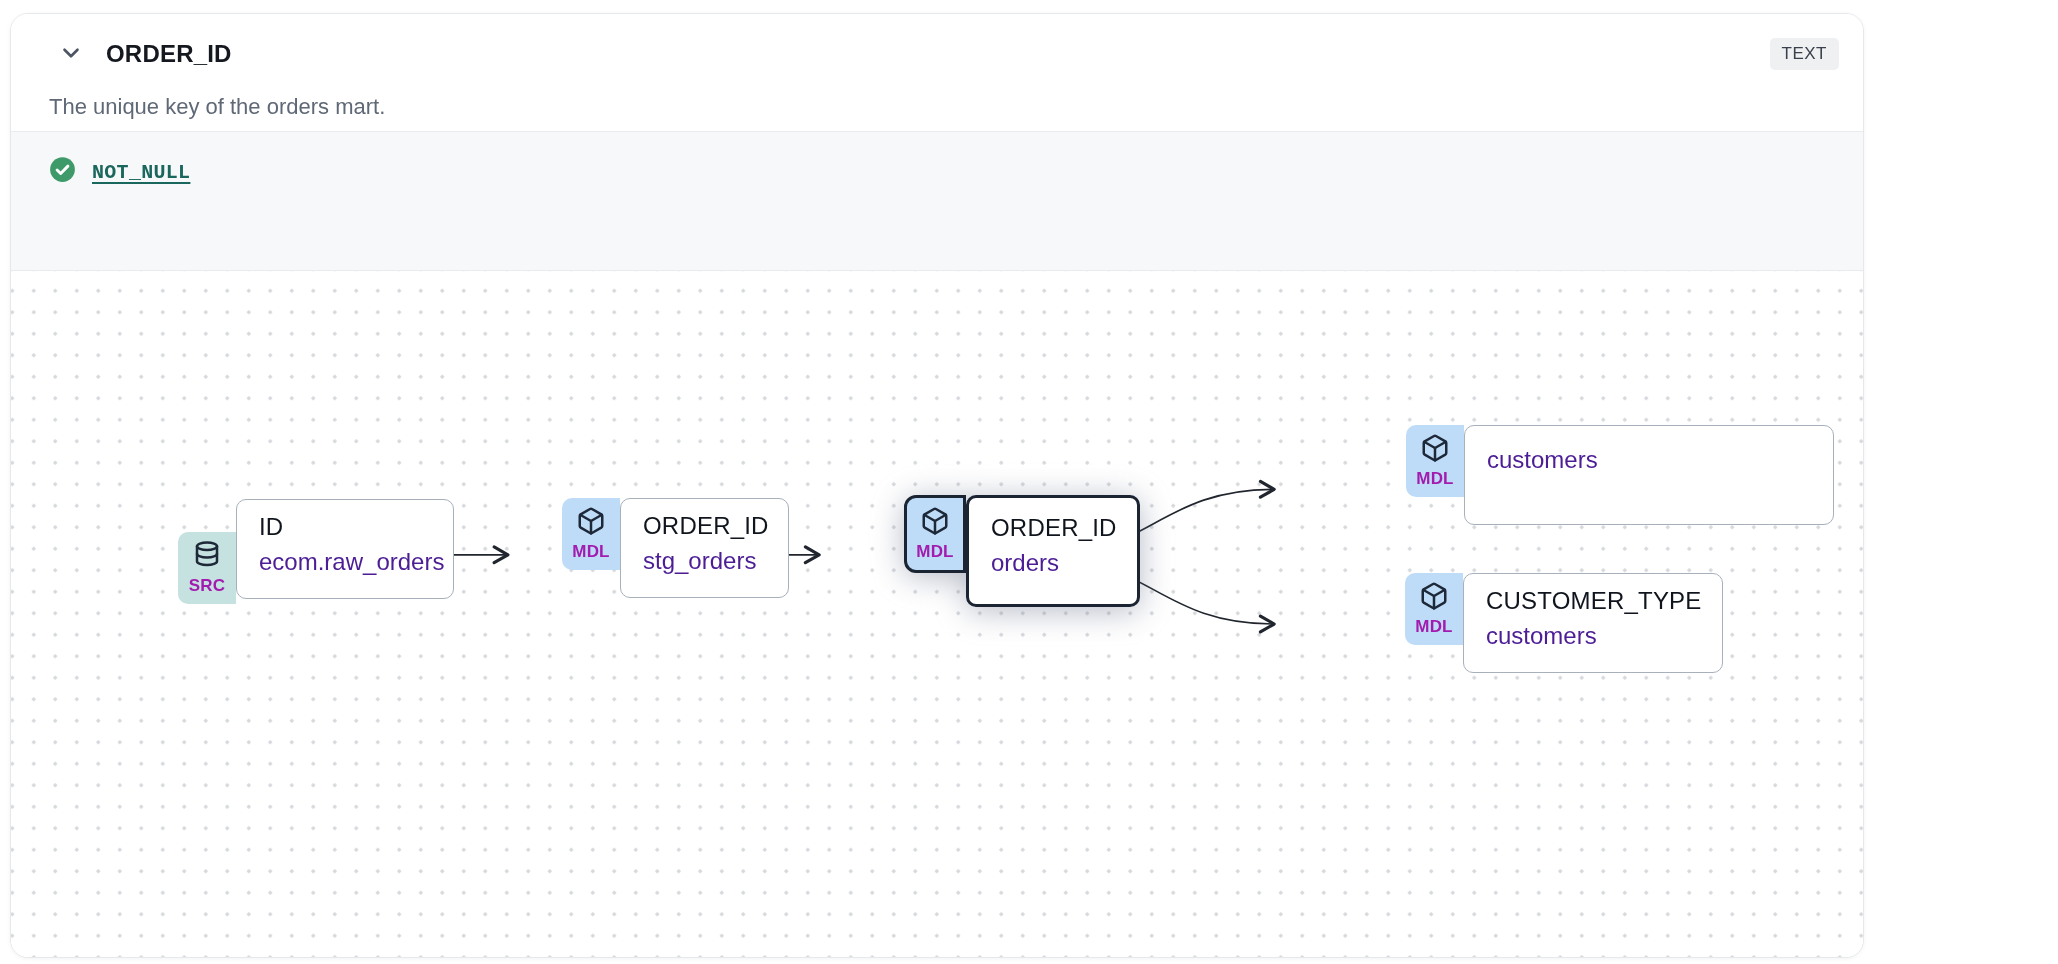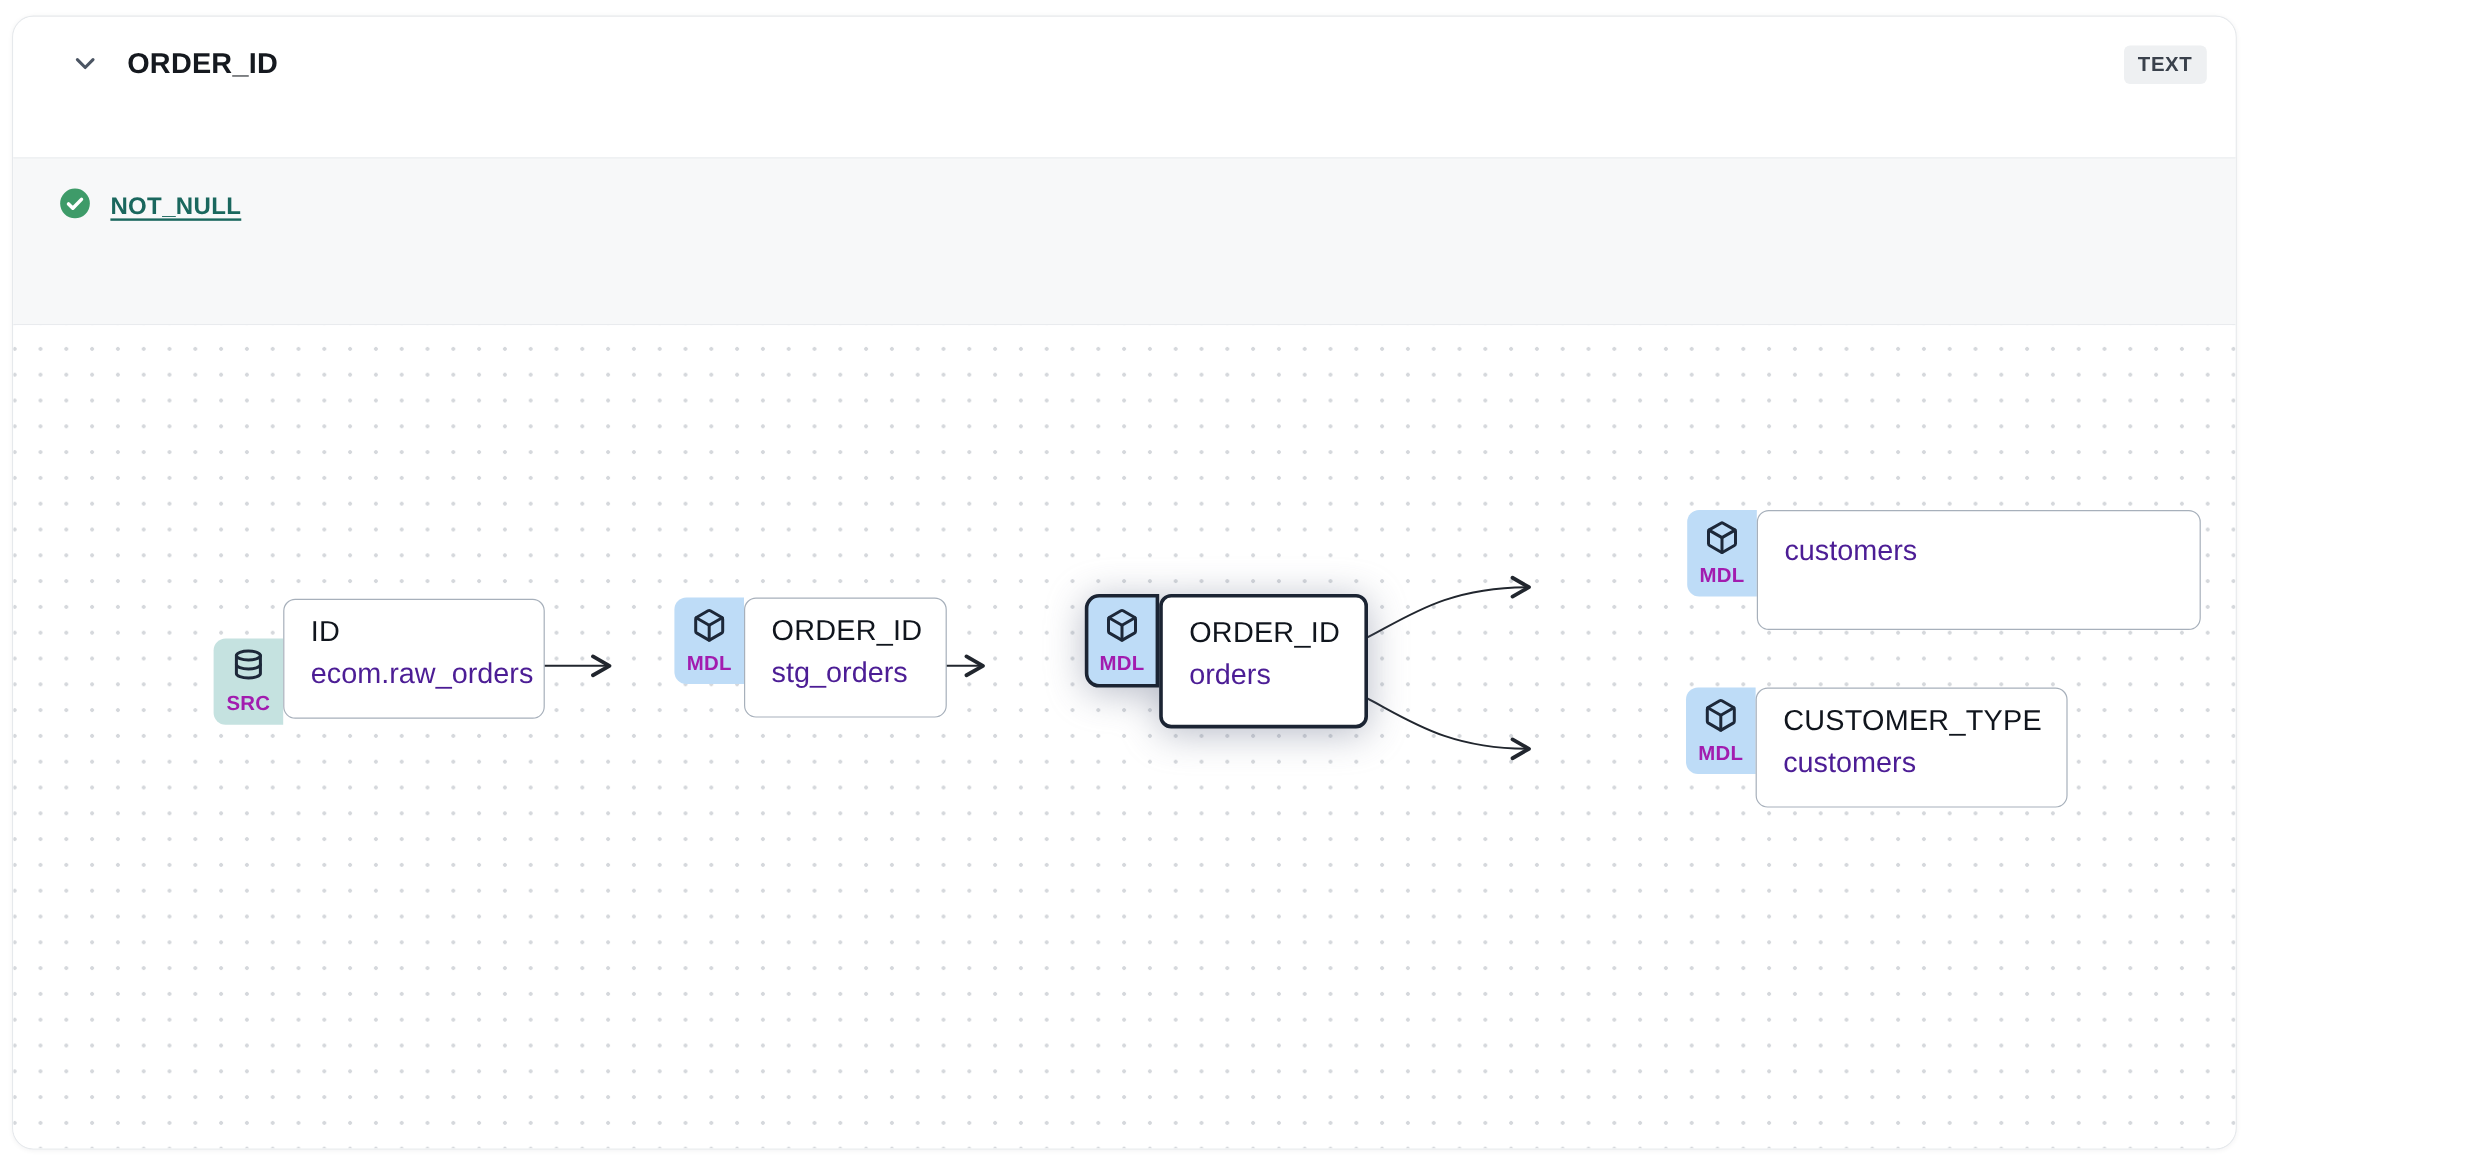--- a/index.html
+++ b/index.html
@@ -13,27 +13,27 @@
 
   
   .header { position:relative; height:117px; background:#fff; flex:0 0 auto; }
   .header-row { position:absolute; left:45px; right:24px; top:22px; height:36px;
     display:flex; align-items:center; }
   .chev-btn { width:30px; height:30px; display:flex; align-items:center; justify-content:center;
     background:none; border:none; cursor:pointer; }
   .page-title { margin-left:20px; font-size:24px; font-weight:600; color:#15191f;
     letter-spacing:.2px; }
   .type-badge { margin-left:auto; background:#eef0f2; color:#3a414c; font-size:17px;
-    font-weight:700; letter-spacing:.5px; padding:6px 12px; border-radius:5px; }
+    font-weight:400; letter-spacing:.5px; padding:6px 12px; border-radius:5px; }
   .description { position:absolute; left:38px; top:80px; font-size:22px; color:#5f6875; }
 
   
   .tests { flex:0 0 auto; height:140px; background:#f7f8f9;
     border-top:1px solid #e9ebee; border-bottom:1px solid #e9ebee;
-    padding:24px 0 0 38px; display:flex; flex-direction:column; gap:16px; }
+    padding:24px 0 0 38px; display:flex; flex-direction:column; gap:16px;font-family:Liberation Mono, monospace; }
   .test-row { display:flex; align-items:center; gap:16px; height:32px; }
   .test-link { font-size:20px; font-weight:600; color:#1a675e; text-decoration:underline;
     text-underline-offset:4px; letter-spacing:.3px; cursor:pointer; }
 
   
   .canvas { position:relative; flex:1 1 auto; background:#ffffff;
     background-image:radial-gradient(circle, #d5d8dc 1.5px, transparent 1.8px);
     background-size:21.5px 21.5px; background-position:12px 9px; }
   .edges { position:absolute; left:0; top:0; width:100%; height:100%; pointer-events:none; }
 
@@ -77,20 +77,21 @@
       <button class="chev-btn">
         <span>
           <svg width="26" height="26" viewBox="0 0 24 24" fill="none" stroke="#4b5563" stroke-width="2.4" stroke-linecap="round" stroke-linejoin="round">
               <polyline points="6 9 12 15 18 9"></polyline>
             </svg>
         </span>
       </button>
       <div class="page-title">ORDER_ID</div>
       <div class="type-badge">TEXT</div>
     </div>
+    <div class="description">The unique key of the orders mart.</div>
   </div>
 
   <div class="tests">
     <div class="test-row">
       <span>
         <svg width="27" height="27" viewBox="0 0 24 24">
             <circle cx="12" cy="12" r="11" fill="#3e9b69"></circle>
             <polyline points="7.2 12.4 10.4 15.6 16.8 9" fill="none" stroke="#ffffff" stroke-width="2.6" stroke-linecap="round" stroke-linejoin="round"></polyline>
           </svg>
       </span>

